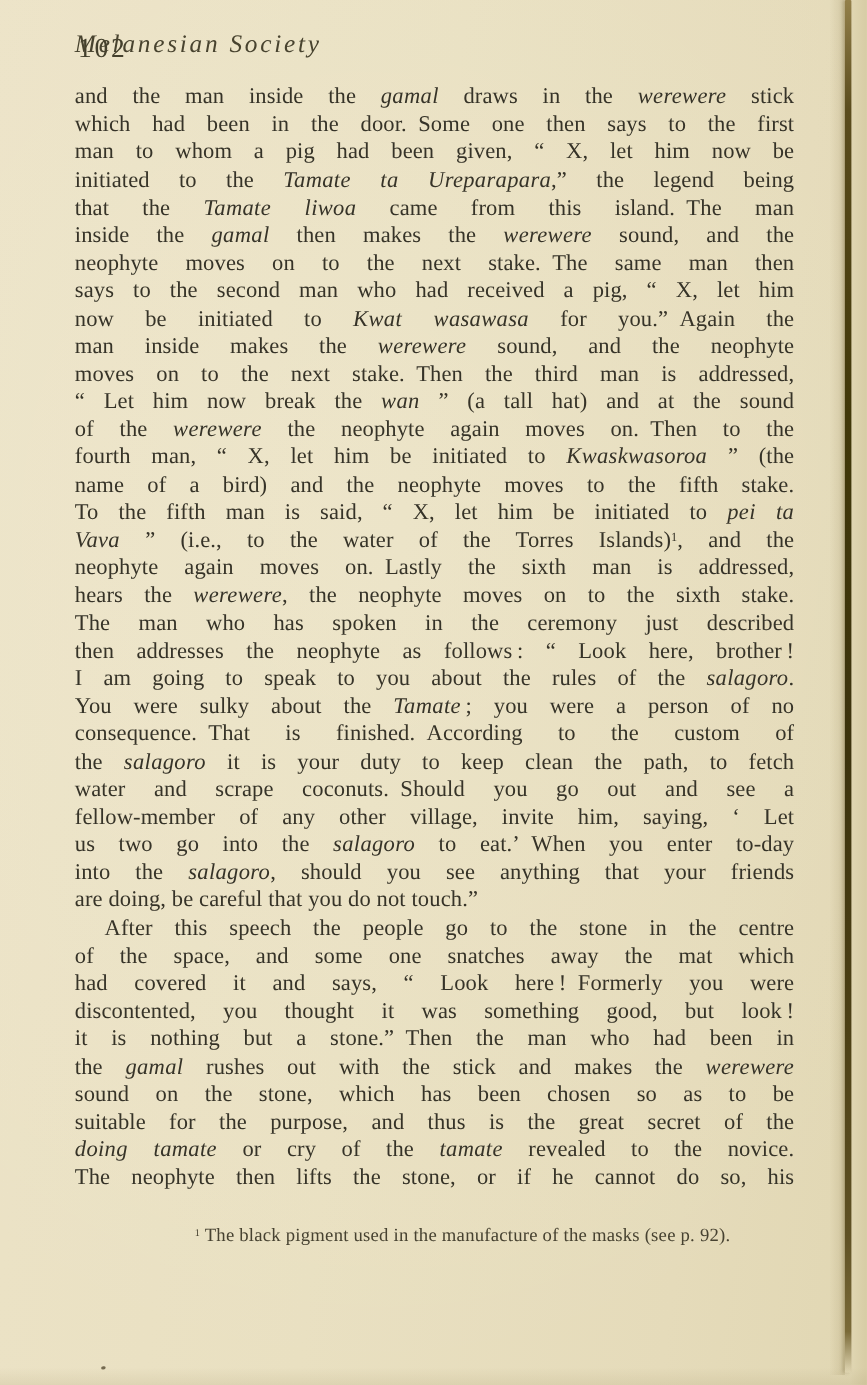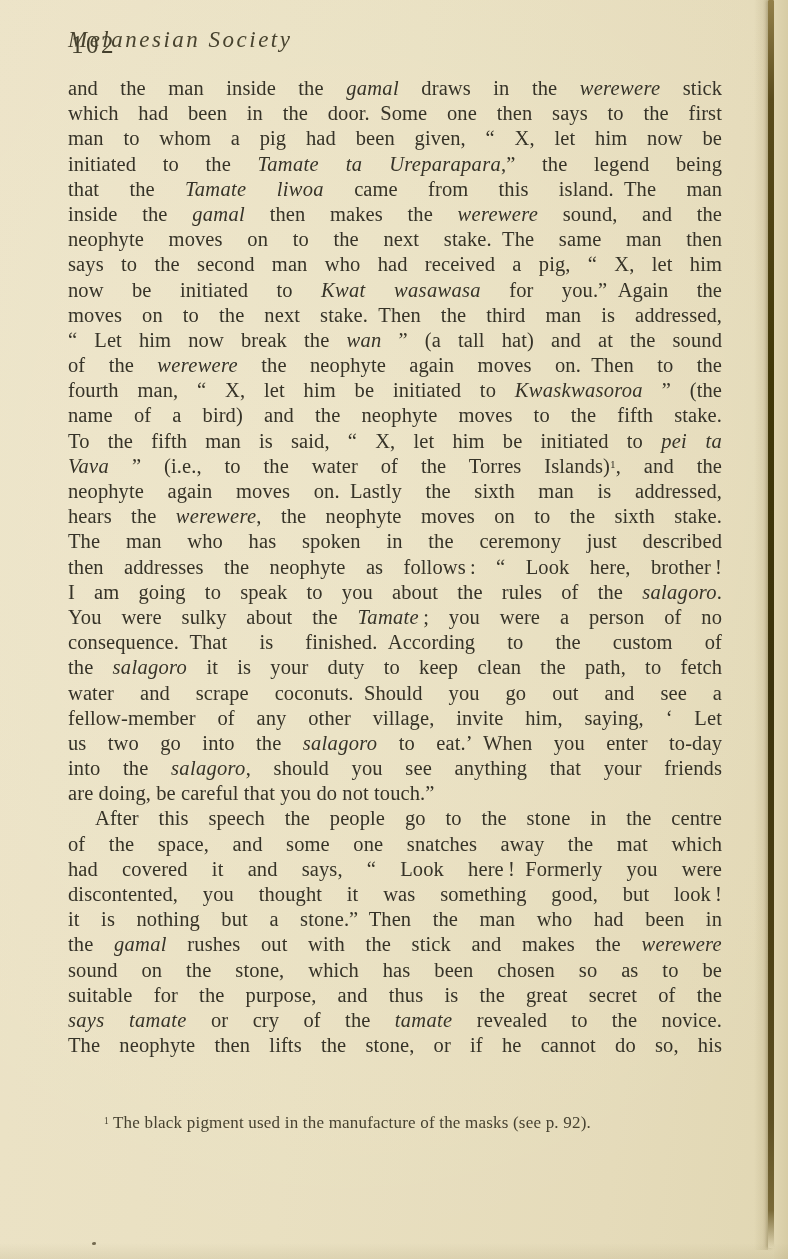--- a/index.html
+++ b/index.html
@@ -42,21 +42,21 @@
   }
   .line.nojust { text-align: center; text-align-last: left; }
   .line.indent { text-indent: 27px; }
   .line i { letter-spacing: 0.3px; }
   sup {
     font-size: 0.55em; line-height: 0;
     position: relative; top: -0.45em; vertical-align: baseline;
   }
   .footnote {
     position: absolute; left: 104px; top: 1112px; width: 560px;
-    font-size: 17px; line-height: 21px; color: #474231; letter-spacing: 0.2px;
+    font-size: 17px; line-height: 21px; color: #474231; letter-spacing: 0.2px; text-align: right;
   }
   .edge-outer {
     position: absolute; left: 774px; top: 0; width: 14px; height: 1259px;
     background: linear-gradient(to right, #e0d6b2, #d7cca5);
   }
   .edge-shade {
     position: absolute; left: 754px; top: 0; width: 14px; height: 1250px;
     background: linear-gradient(to right, rgba(137,120,70,0), rgba(137,120,70,0.20));
   }
   .edge-line {
@@ -82,20 +82,21 @@
   <main class="body-text">
       <div class="line">and the man inside the <i>gamal</i> draws in the <i>werewere</i> stick</div>
       <div class="line">which had been in the door. Some one then says to the first</div>
       <div class="line">man to whom a pig had been given, “ X, let him now be</div>
       <div class="line">initiated to the <i>Tamate ta Ureparapara</i>,” the legend being</div>
       <div class="line">that the <i>Tamate liwoa</i> came from this island. The man</div>
       <div class="line">inside the <i>gamal</i> then makes the <i>werewere</i> sound, and the</div>
       <div class="line">neophyte moves on to the next stake. The same man then</div>
       <div class="line">says to the second man who had received a pig, “ X, let him</div>
       <div class="line">now be initiated to <i>Kwat wasawasa</i> for you.” Again the</div>
+      <div class="line">man inside makes the <i>werewere</i> sound, and the neophyte</div>
       <div class="line">moves on to the next stake. Then the third man is addressed,</div>
       <div class="line">“ Let him now break the <i>wan</i> ” (a tall hat) and at the sound</div>
       <div class="line">of the <i>werewere</i> the neophyte again moves on. Then to the</div>
       <div class="line">fourth man, “ X, let him be initiated to <i>Kwaskwasoroa</i> ” (the</div>
       <div class="line">name of a bird) and the neophyte moves to the fifth stake.</div>
       <div class="line">To the fifth man is said, “ X, let him be initiated to <i>pei ta</i></div>
       <div class="line"><i>Vava</i> ” (i.e., to the water of the Torres Islands)<sup>1</sup>, and the</div>
       <div class="line">neophyte again moves on. Lastly the sixth man is addressed,</div>
       <div class="line">hears the <i>werewere</i>, the neophyte moves on to the sixth stake.</div>
       <div class="line">The man who has spoken in the ceremony just described</div>
@@ -110,21 +111,21 @@
       <div class="line">into the <i>salagoro</i>, should you see anything that your friends</div>
       <div class="line nojust">are doing, be careful that you do not touch.”</div>
       <div class="line indent">After this speech the people go to the stone in the centre</div>
       <div class="line">of the space, and some one snatches away the mat which</div>
       <div class="line">had covered it and says, “ Look here ! Formerly you were</div>
       <div class="line">discontented, you thought it was something good, but look !</div>
       <div class="line">it is nothing but a stone.” Then the man who had been in</div>
       <div class="line">the <i>gamal</i> rushes out with the stick and makes the <i>werewere</i></div>
       <div class="line">sound on the stone, which has been chosen so as to be</div>
       <div class="line">suitable for the purpose, and thus is the great secret of the</div>
-      <div class="line"><i>says tamate</i> or cry of the <i>tamate</i> revealed to the novice.</div>
+      <div class="line"><i>doing tamate</i> or cry of the <i>tamate</i> revealed to the novice.</div>
       <div class="line">The neophyte then lifts the stone, or if he cannot do so, his</div>
     </main>
 
   <div class="footnote"><sup>1</sup> The black pigment used in the manufacture of the masks (see p. 92).</div>
 
   <div class="edge-shade"></div>
   <div class="edge-outer"></div>
   <div class="edge-line"></div>
   <div class="speck"></div>
 </div>

